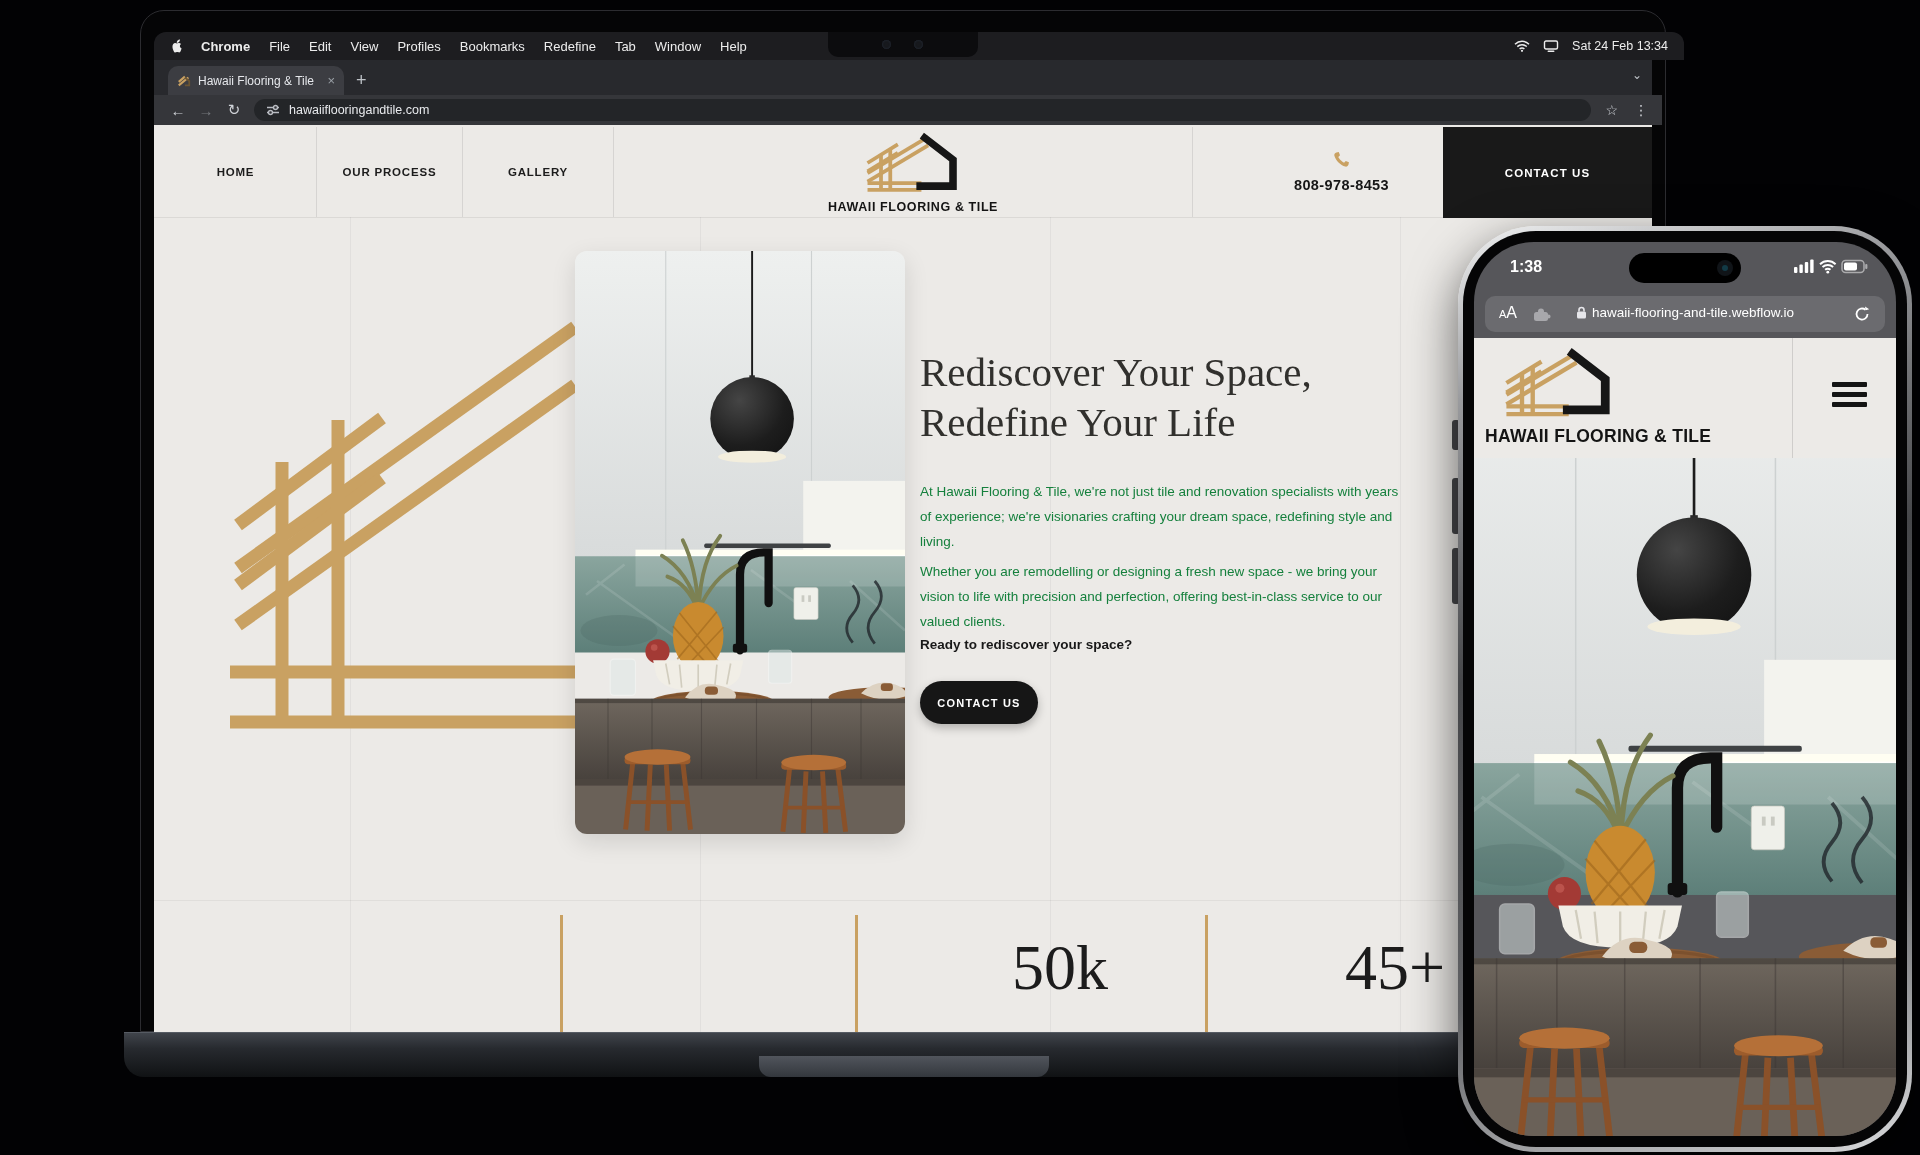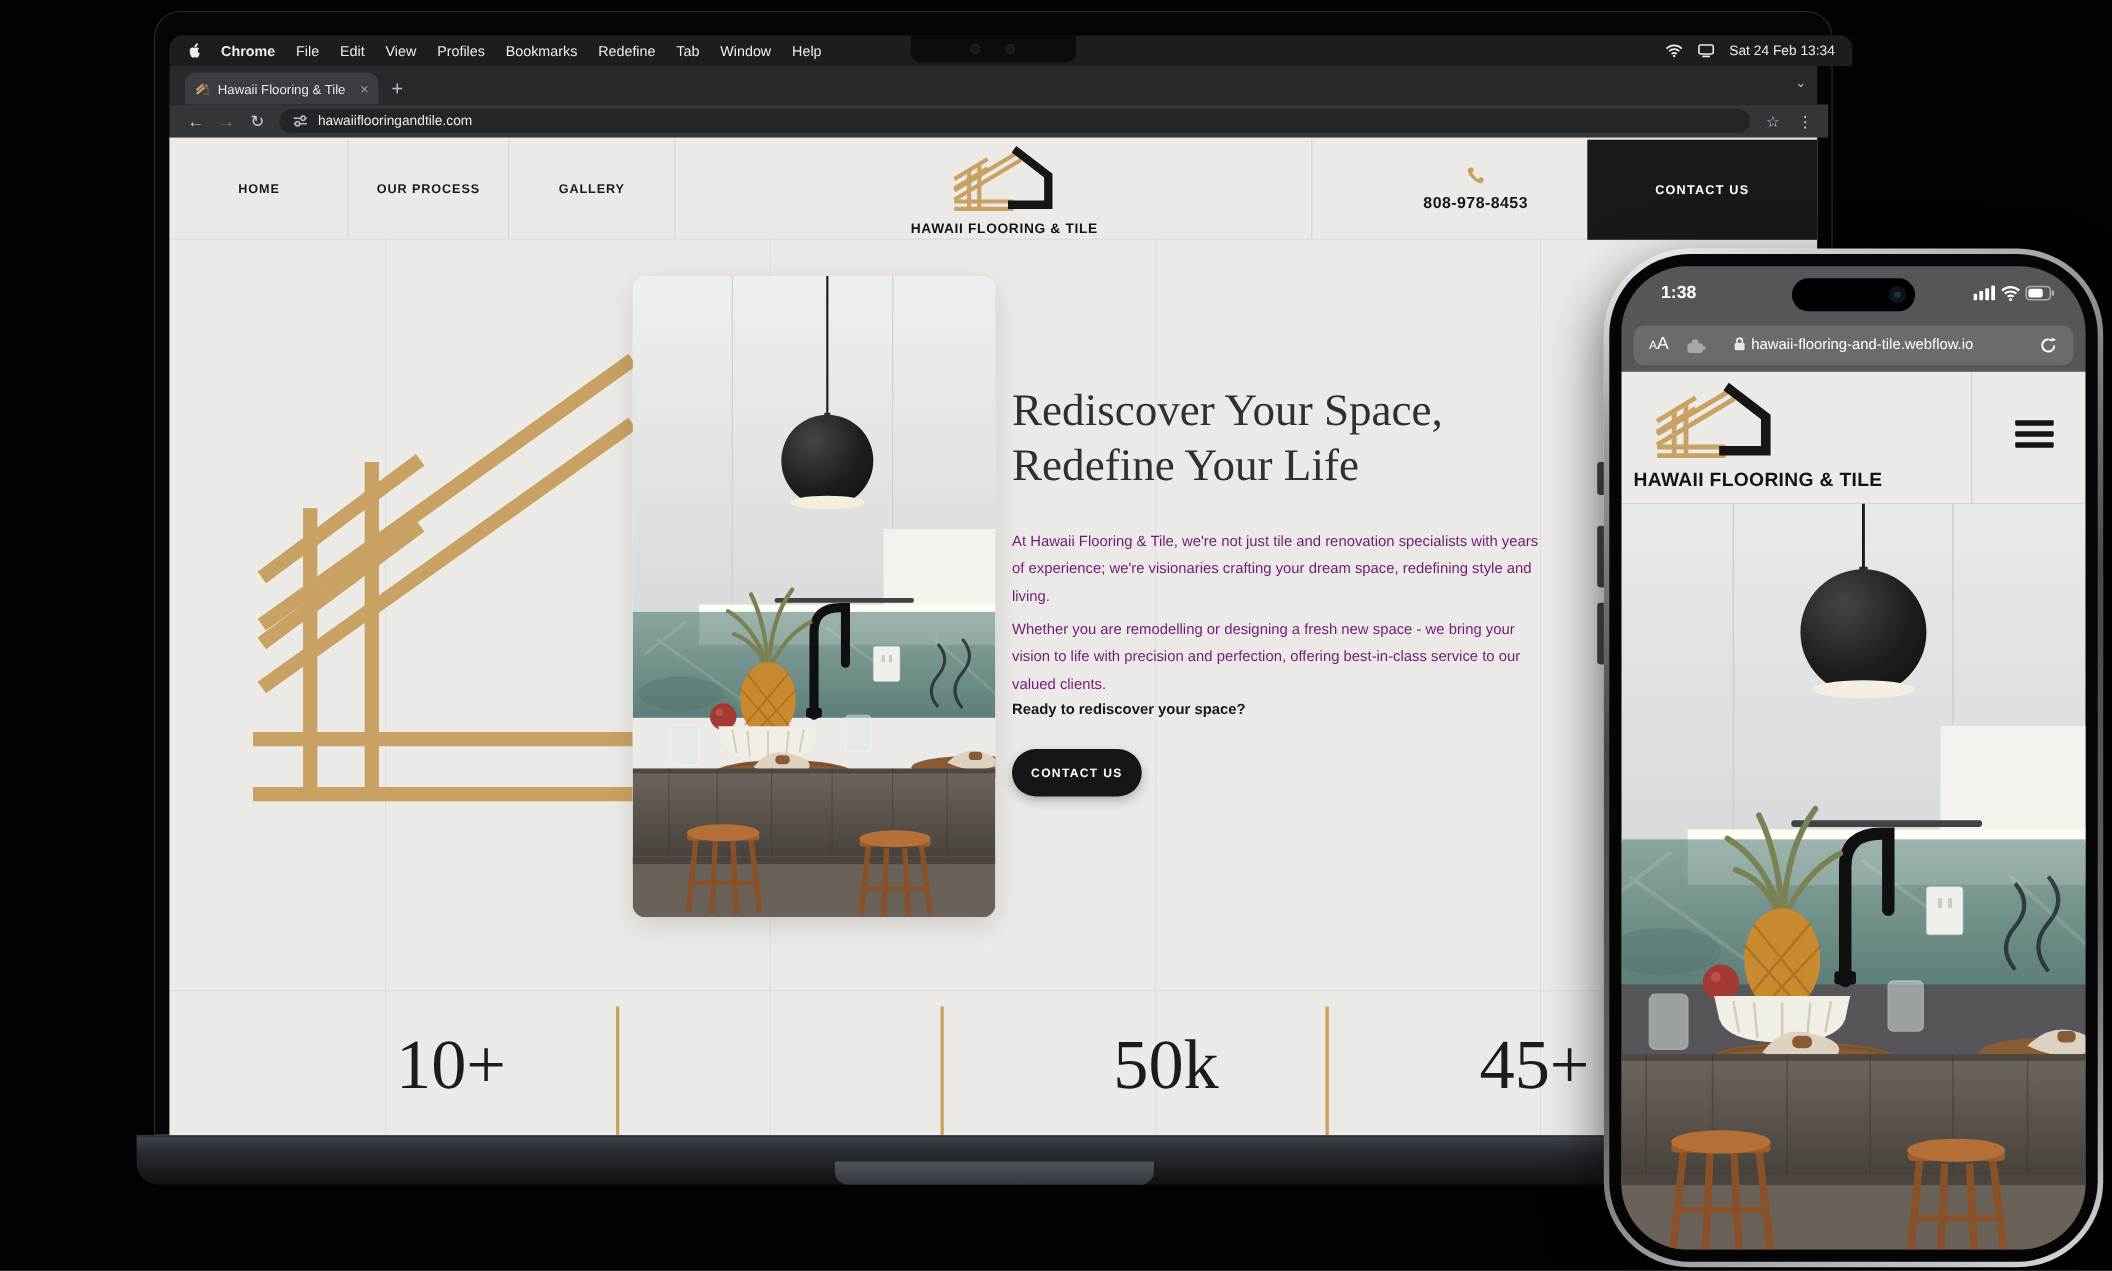--- a/index.html
+++ b/index.html
@@ -59,21 +59,21 @@
        color:#161616;letter-spacing:.4px;flex-direction:column;}
   .navcontact{position:absolute;left:1289px;top:0;width:209px;height:91px;background:#191919;
        color:#fff;display:flex;align-items:center;justify-content:center;font-size:11.5px;
        font-weight:700;letter-spacing:1.1px;}
 
   .hero-card{position:absolute;left:421px;top:126px;width:330px;height:583px;border-radius:12px;
        overflow:hidden;box-shadow:0 8px 24px rgba(0,0,0,.12);}
   .hero-card svg{display:block;width:100%;height:100%;}
   .h1{position:absolute;left:766px;top:222px;width:520px;font-family:"Liberation Serif",serif;
       font-size:41px;line-height:50px;color:#31302d;}
-  .para{position:absolute;left:766px;width:482px;font-size:13.5px;line-height:25px;color:#701a75;}
+  .para{position:absolute;left:766px;width:482px;font-size:13.5px;line-height:25px;color:#15803d;}
   .q{position:absolute;left:766px;top:512px;font-size:13.5px;font-weight:700;color:#191919;}
   .cta{position:absolute;left:766px;top:556px;width:118px;height:43px;background:#161616;
       border-radius:22px;color:#fff;display:flex;align-items:center;justify-content:center;
       font-size:11px;font-weight:700;letter-spacing:1.2px;box-shadow:0 4px 10px rgba(0,0,0,.25);}
   .statline{position:absolute;left:0;top:775px;width:1498px;height:1px;background:rgba(0,0,0,.05);}
   .stat{position:absolute;top:806px;width:220px;text-align:center;
       font-family:"Liberation Serif",serif;font-size:64px;color:#1c1c1c;}
   .statbar{position:absolute;top:790px;width:3px;height:117px;background:#C9A162;}
 
   
@@ -351,21 +351,20 @@
       <div>Redefine Your Life</div>
     </div>
     <p class="para" style="top:340px;">At Hawaii Flooring &amp; Tile, we're not just tile and renovation specialists with years of experience; we're visionaries crafting your dream space, redefining style and living.</p>
     <p class="para" style="top:420px;">Whether you are remodelling or designing a fresh new space - we bring your vision to life with precision and perfection, offering best-in-class service to our valued clients.</p>
     <div class="q">Ready to rediscover your space?</div>
     <div class="cta">
       <span>CONTACT US</span>
     </div>
 
     <div class="statline"></div>
-    <div class="stat" style="left:146px;">10+</div>
     <div class="stat" style="left:796px;">50k</div>
     <div class="stat" style="left:1131px;">45+</div>
     <div class="statbar" style="left:406px;"></div>
     <div class="statbar" style="left:701px;"></div>
     <div class="statbar" style="left:1051px;"></div>
   </div>
 
   <div class="abs mb-base">
     <div class="abs mb-base-notch"></div>
   </div>

